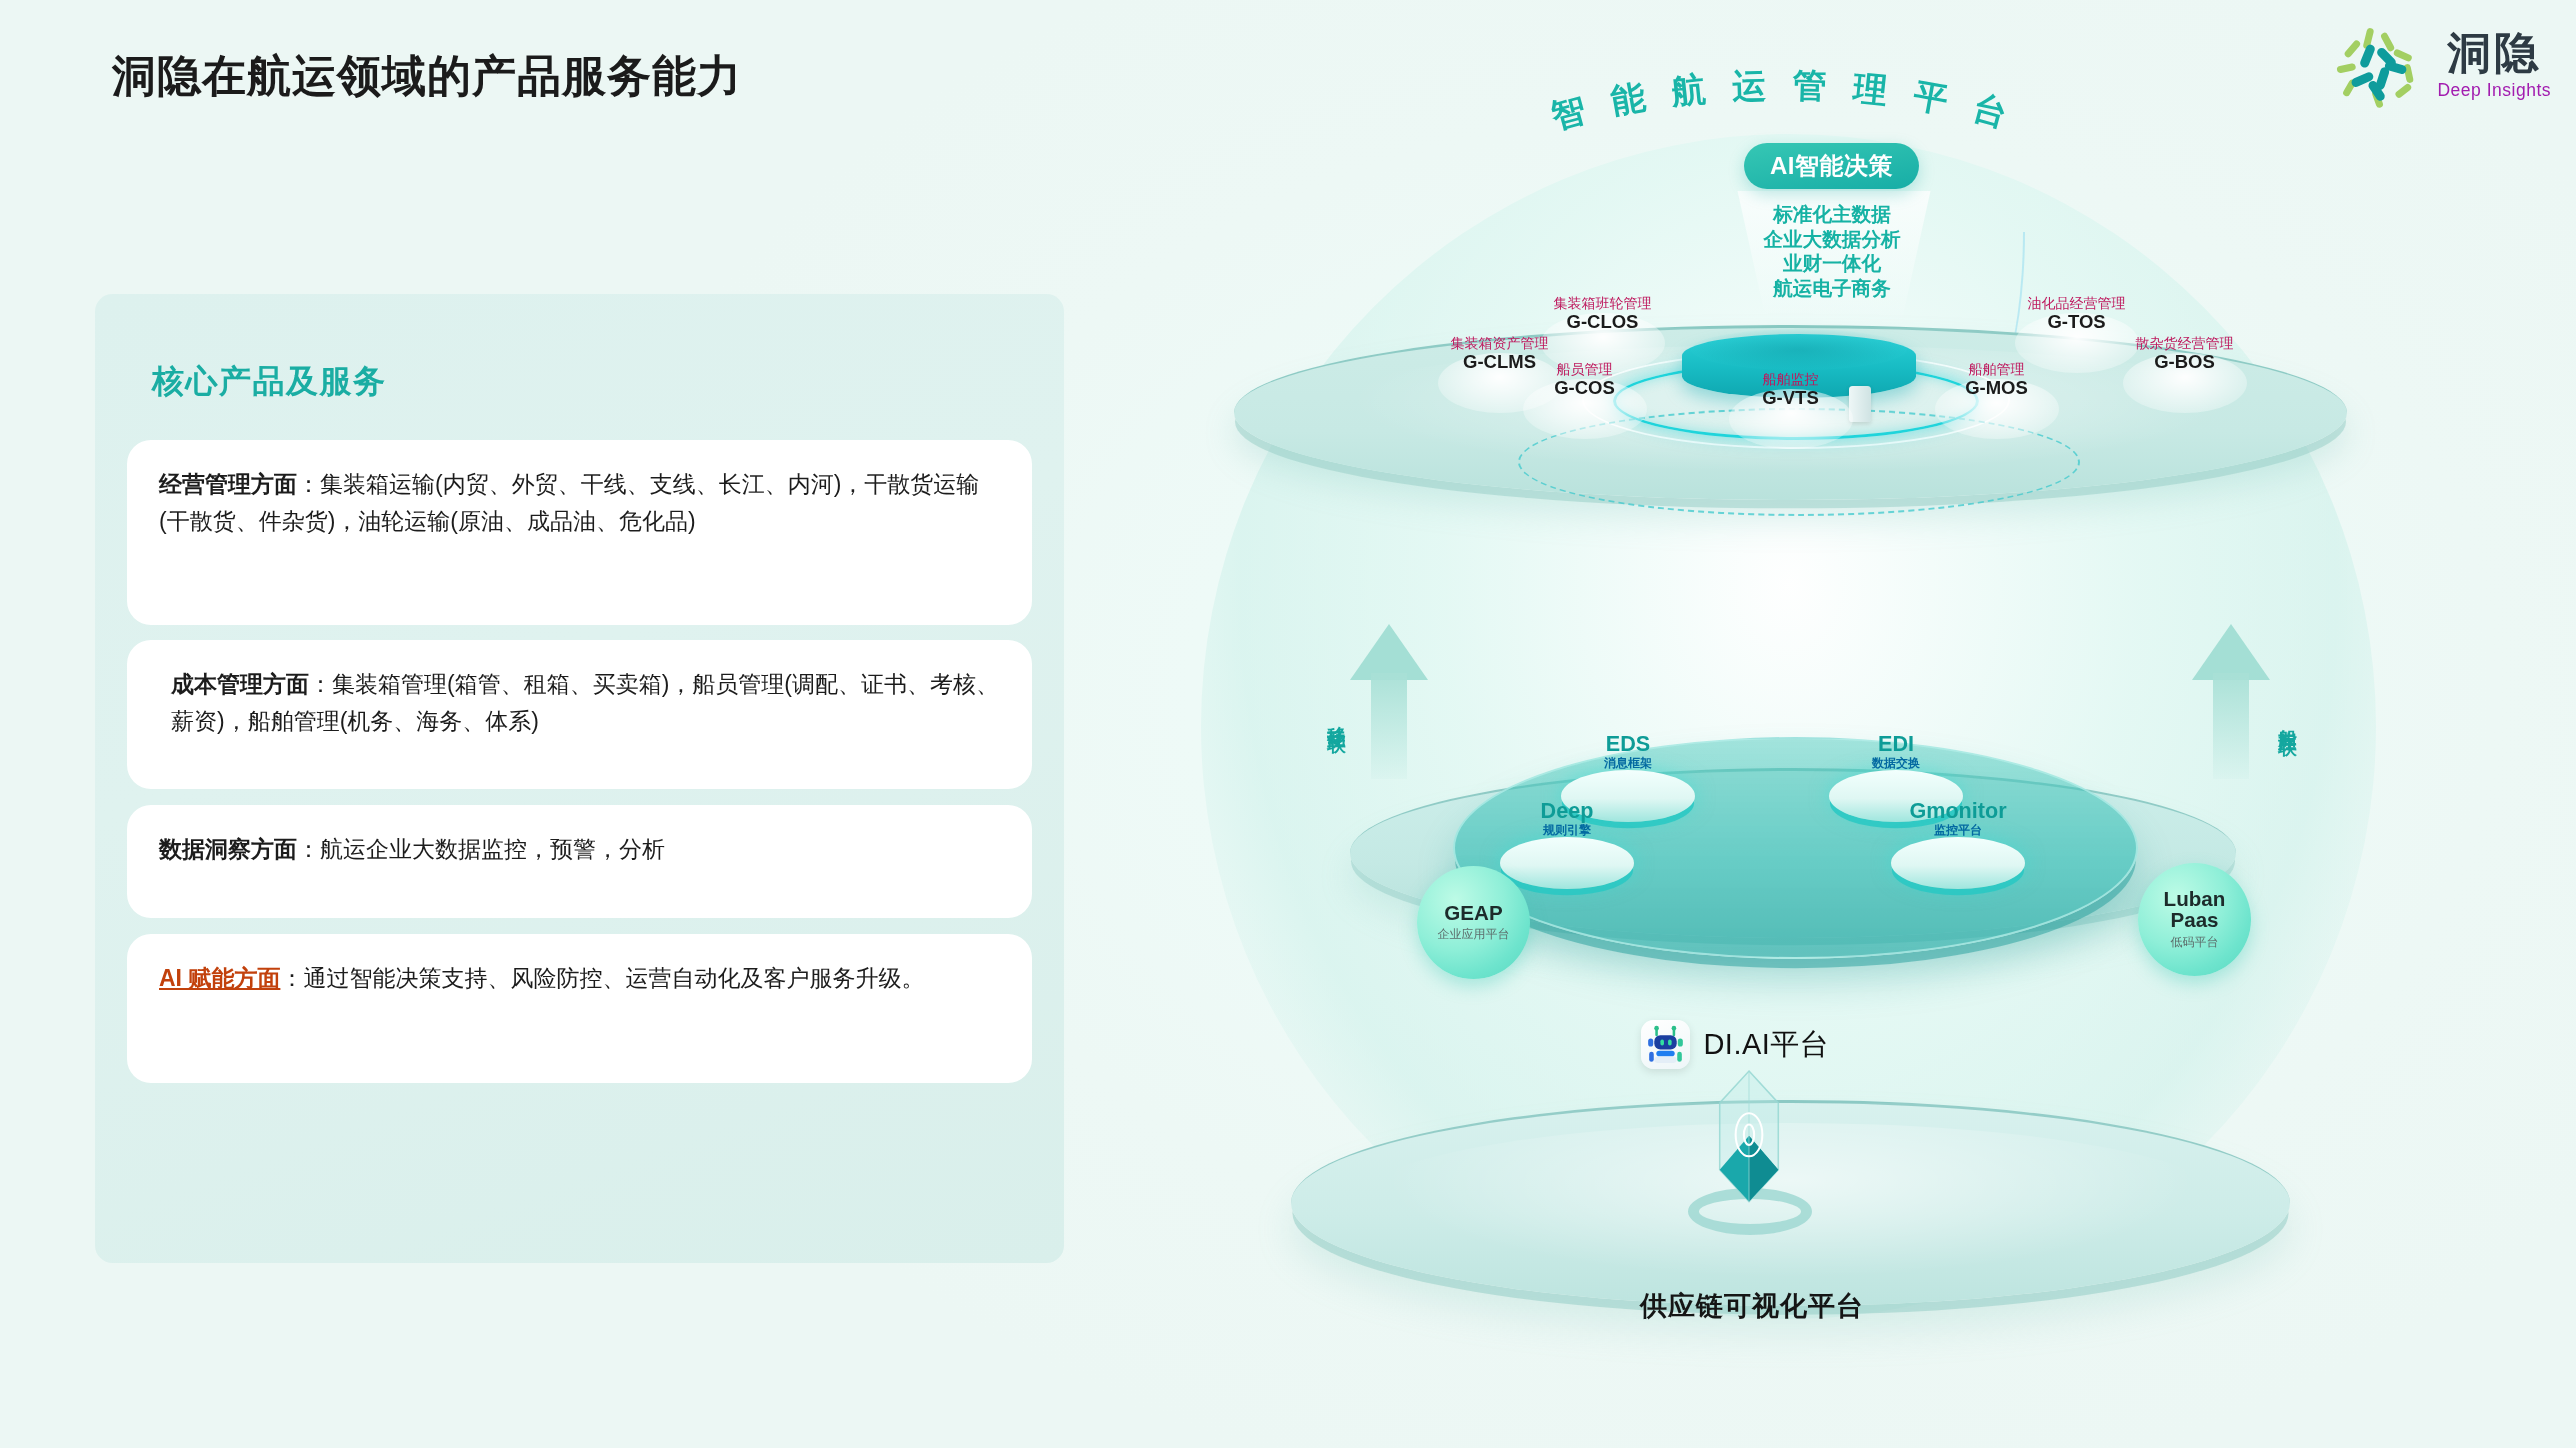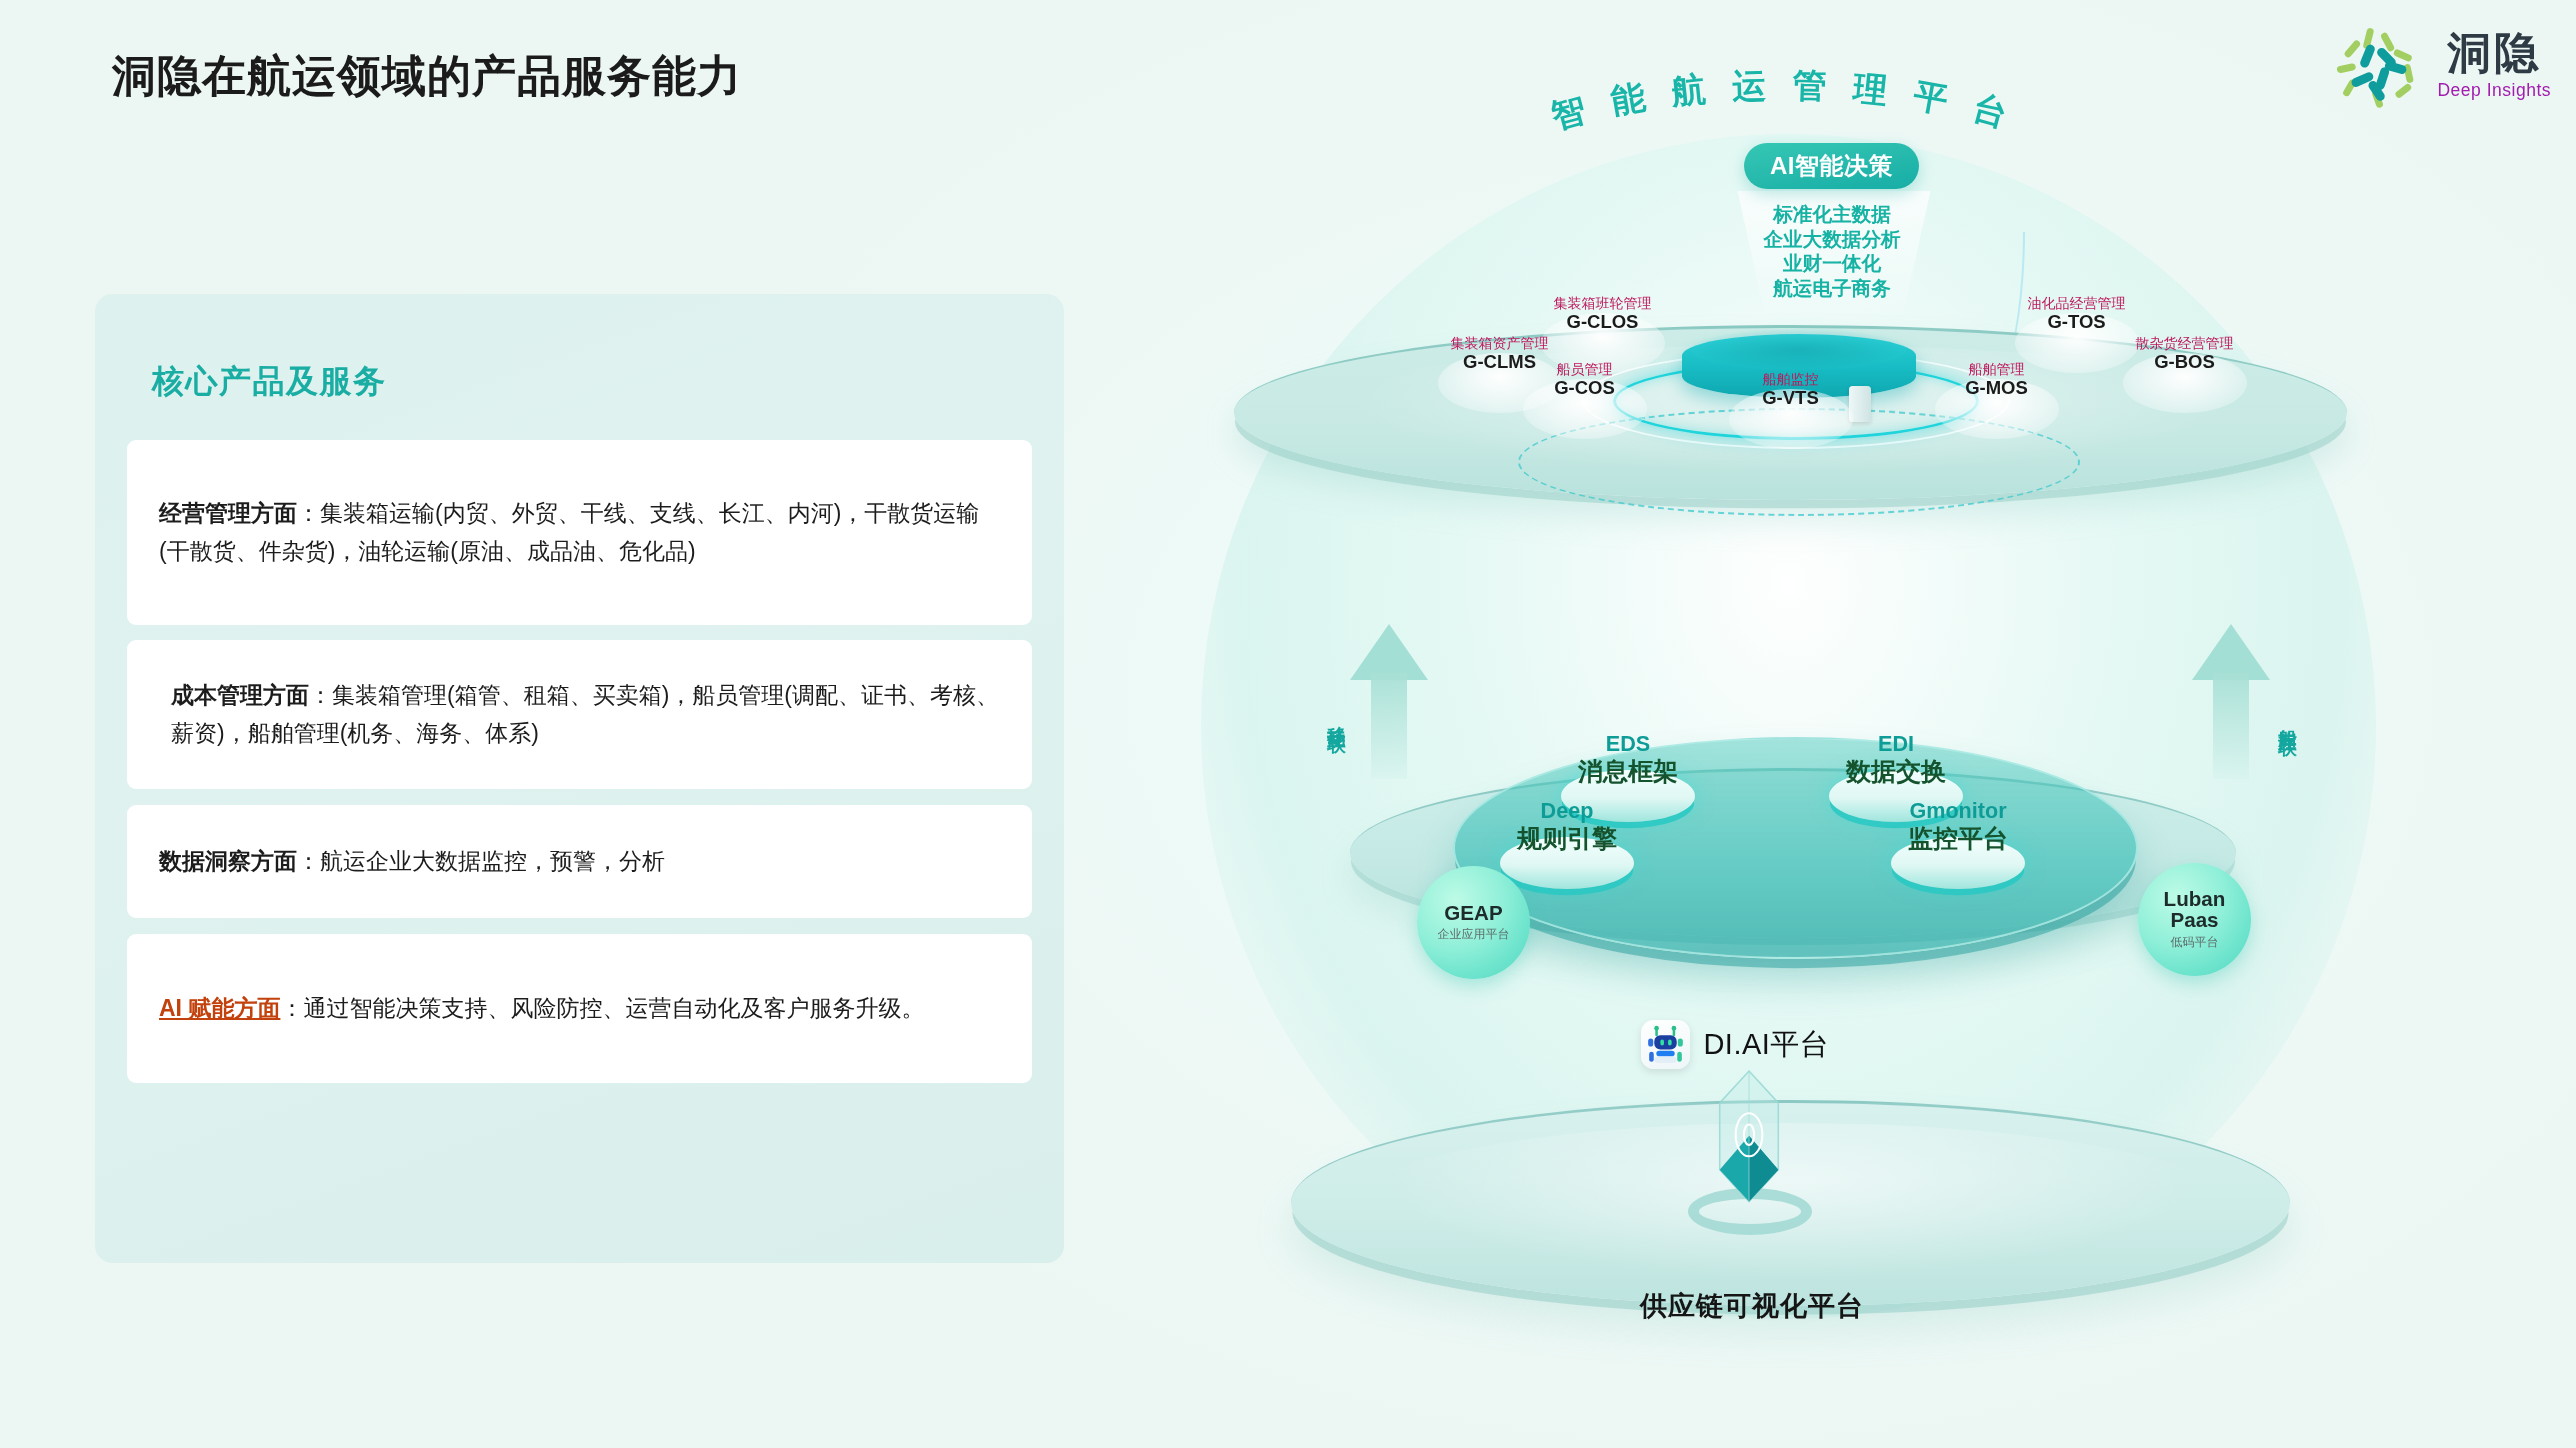--- a/index.html
+++ b/index.html
@@ -38,23 +38,23 @@
     position:absolute; left:95px; top:294px; width:969px; height:969px;
     border-radius:17.5px;
     background:linear-gradient(160deg,#ddf1ee 0%, #dff2ef 40%, #d9efeb 100%);
   }
   .panel-heading {
     position:absolute; left:57px; top:66px;
     font-size:32px; font-weight:700; color:#1aada3; letter-spacing:1.5px;
   }
   .card {
     position:absolute; left:32px; width:905px;
-    background:#ffffff; border-radius:9px;
+    background:#ffffff; border-radius:24px;
     padding:26px 32px;
-    display:flex; align-items:center;
+    display:flex; 
   }
   .card p { font-size:23px; line-height:1.62; color:#1c1c1c; }
   .card b { font-weight:700; }
   .card .accent { color:#c2410c; font-weight:700;text-decoration:underline; }
   #card-0 { top:146px; height:185px; }
   #card-1 { top:346px; height:149px;padding-left:44px; }
   #card-2 { top:511px; height:113px; }
   #card-3 { top:640px; height:149px; }
 
   
@@ -176,21 +176,21 @@
     box-shadow:0 11.3px 0 -2.1px rgba(20,150,148,.45), 0 24px 36px rgba(20,150,148,.25);
     border:2.1px solid rgba(180,238,232,.75);
   }
   .puck {
     position:absolute; width:134px; height:52px; border-radius:50%;
     background:linear-gradient(180deg,#f2fffd 0%, #dff7f3 55%, #9fe6de 100%);
     box-shadow:0 7.2px 0 -1px rgba(40,200,195,.85), 0 0 19.6px rgba(60,220,212,.55);
   }
   .puck-lbl { position:absolute; text-align:center; white-space:nowrap; }
   .puck-lbl .en { font-size:21.6px; font-weight:700; color:#0e9c97; line-height:1.1; }
-  .puck-lbl .cn { font-size:25px; font-weight:700; color:#14532d; line-height:1.2; }
+  .puck-lbl .cn { font-size:12px; font-weight:700; color:#0369a1; line-height:1.2; }
 
   .sphere {
     position:absolute; width:113px; height:113px; border-radius:50%;
     background:radial-gradient(circle at 34% 30%, #bdfbe6 0%, #8fefd8 45%, #6ee4cd 70%, #55d7c0 100%);
     box-shadow:0 7.2px 17.5px rgba(60,200,180,.35);
     display:flex; flex-direction:column; align-items:center; justify-content:center;
   }
   .sphere .s-en { font-size:20.6px; font-weight:700; color:#1d2b2b; line-height:1.04; text-align:center; }
   .sphere .s-cn { font-size:12px; color:#5c6d6b; margin-top:3.1px; }
 

